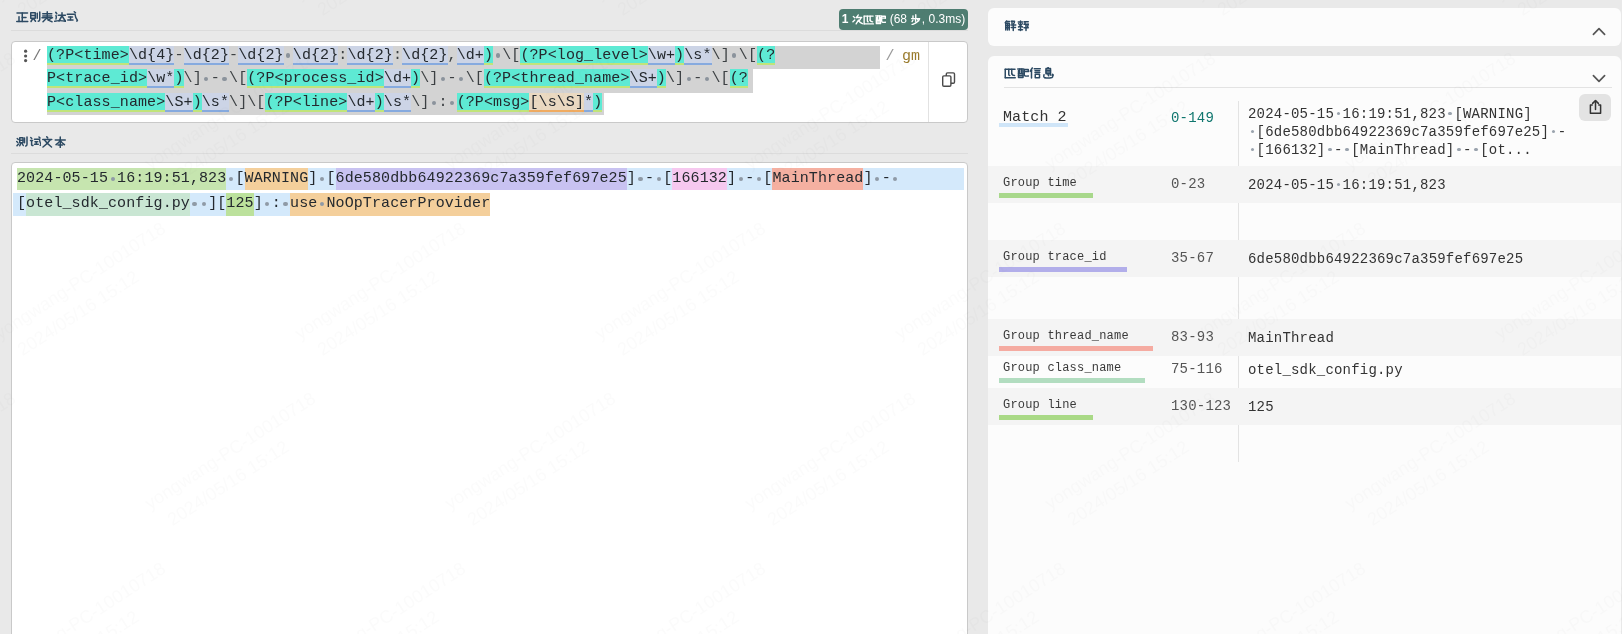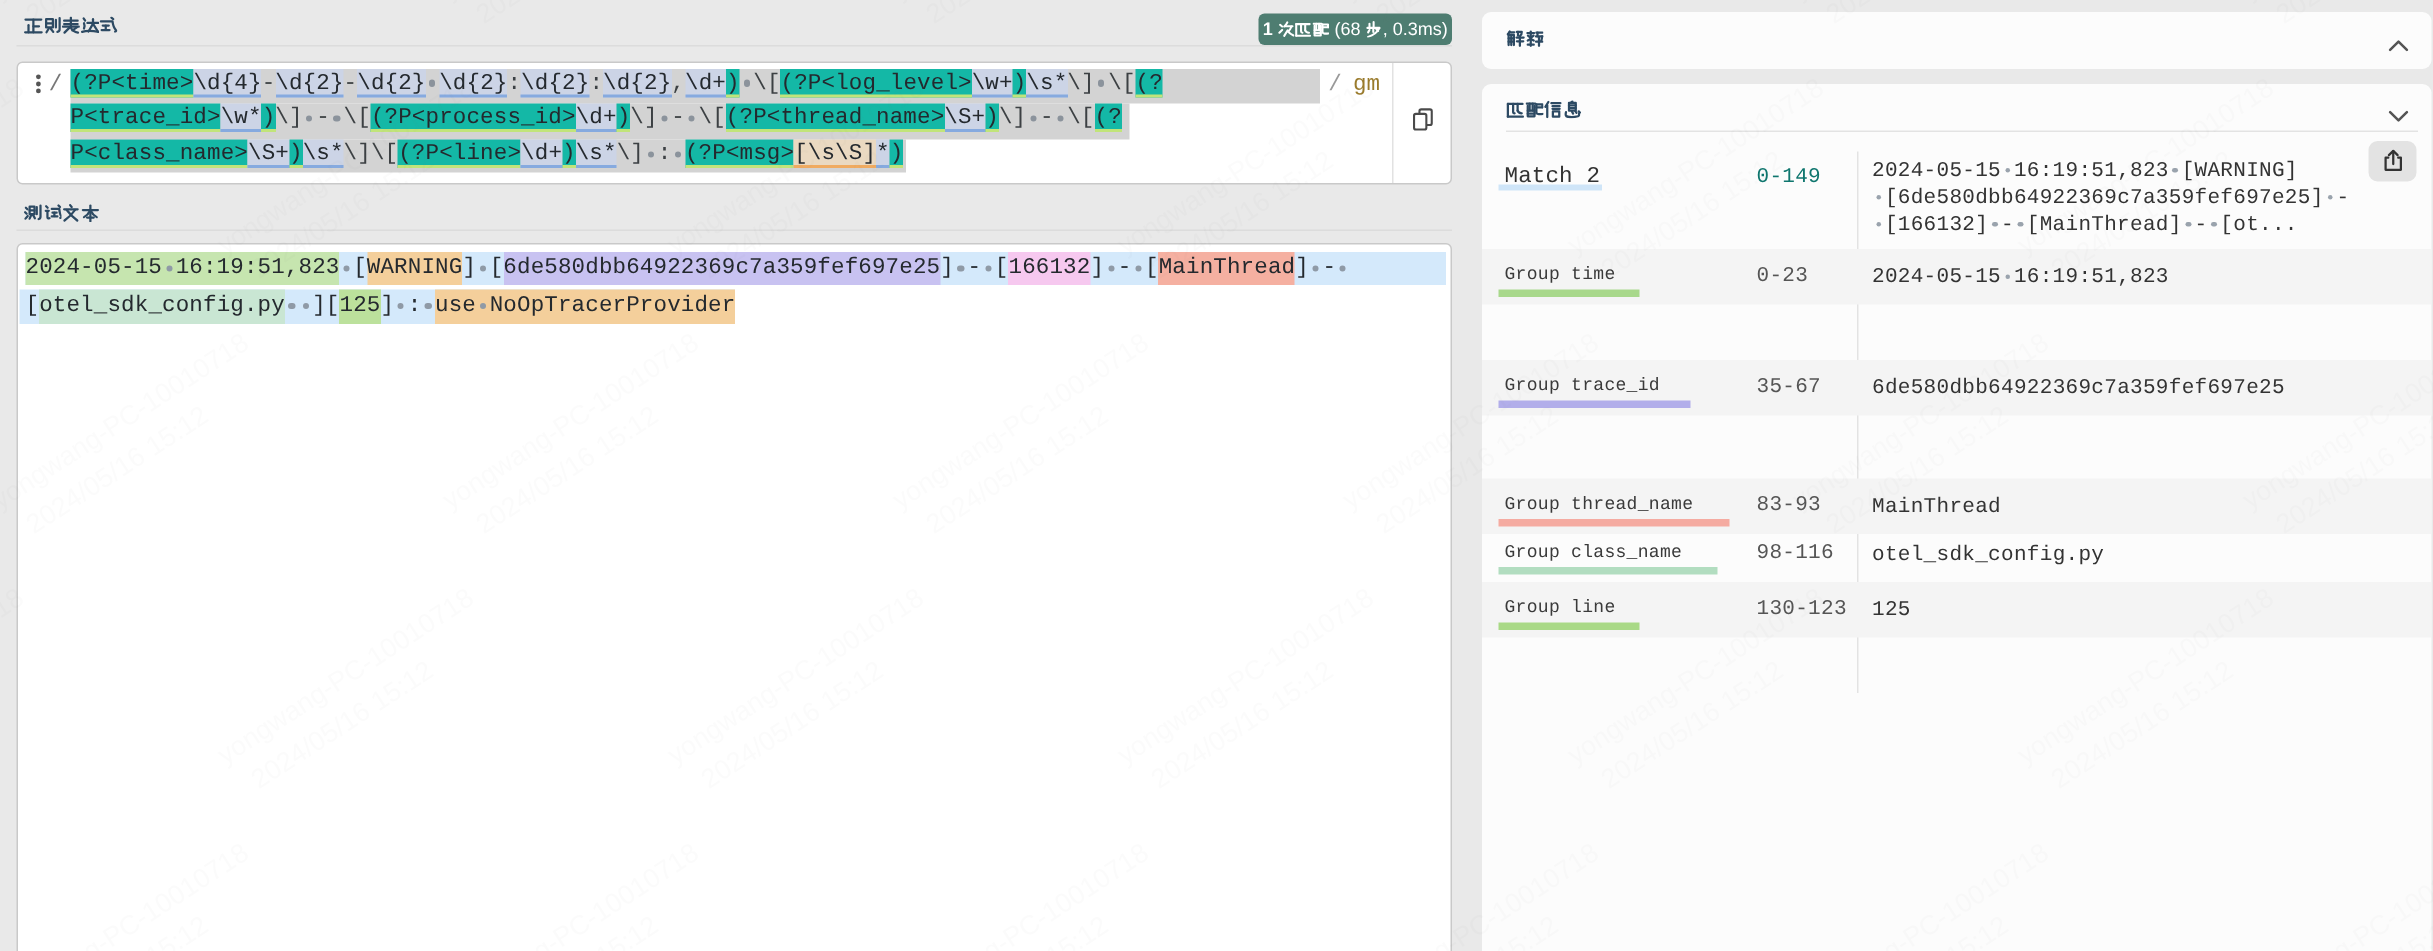--- a/index.html
+++ b/index.html
@@ -9,21 +9,21 @@
 .zh { display:inline-block; }
 .lbl { position:absolute; font-size:12.5px; font-weight:bold; color:#2d4a63; }
 .hr { position:absolute; left:11px; width:957px; height:1px; background:#dcdcdc; }
 .box { position:absolute; left:11px; width:957px; background:#fff; border:1px solid #c9c9c9; border-radius:4px; }
 
 
 .rxline { position:absolute; left:47px; height:21.5px; white-space:nowrap;
   font-family:"Liberation Mono",monospace; font-size:15px; letter-spacing:0.1px;
   color:#24292e; background:#d3d3d3; }
 .rtk { display:inline-block; vertical-align:top; height:19px; line-height:19px; }
-.rg { background:#14b8a6; border-bottom:2.5px solid #c1e47a;text-align:right; }
+.rg { background:#5eead4; border-bottom:2.5px solid #c1e47a;text-align:right; }
 .rb { background:#ccd4e6; border-bottom:2.5px solid #86aadf; }
 .rc { background:#ead9c1; border-bottom:2.5px solid #f0ab61; }
 .rp { }
 .rdd { position:relative; width:9.1px; }
 .rdd::after { content:''; position:absolute; left:2.5px; top:7.6px; width:4.2px; height:4.2px; border-radius:50%; background:#8b939c; }
 .rp { color:#3c4043; }
 
 
 .tline { position:absolute; height:22.7px; line-height:22.7px; white-space:nowrap;
   font-family:"Liberation Mono",monospace; font-size:15px; letter-spacing:0.1px;
@@ -286,21 +286,21 @@
   <div class="grange">35-67</div>
   <div class="gval">6de580dbb64922369c7a359fef697e25</div>
 </div>
 <div class="grow" style="top:263px;background:#f4f4f4">
   <div class="gname">Group thread_name<div class="gund" style="background:#f5aba1;width:154px"></div></div>
   <div class="grange">83-93</div>
   <div class="gval">MainThread</div>
 </div>
 <div class="grow" style="top:295px;background:transparent">
   <div class="gname">Group class_name<div class="gund" style="background:#b2ddc0;width:146px"></div></div>
-  <div class="grange">98-116</div>
+  <div class="grange">75-116</div>
   <div class="gval">otel_sdk_config.py</div>
 </div>
 <div class="grow" style="top:332px;background:#f4f4f4">
   <div class="gname">Group line<div class="gund" style="background:#a9d986;width:94px"></div></div>
   <div class="grange">130-123</div>
   <div class="gval">125</div>
 </div>
 </div>
 
 <svg class="wm" width="1622" height="634" viewBox="0 0 1622 634" style="font-family:'Liberation Sans',sans-serif;font-size:18px;fill:rgba(128,128,128,0.03)">

